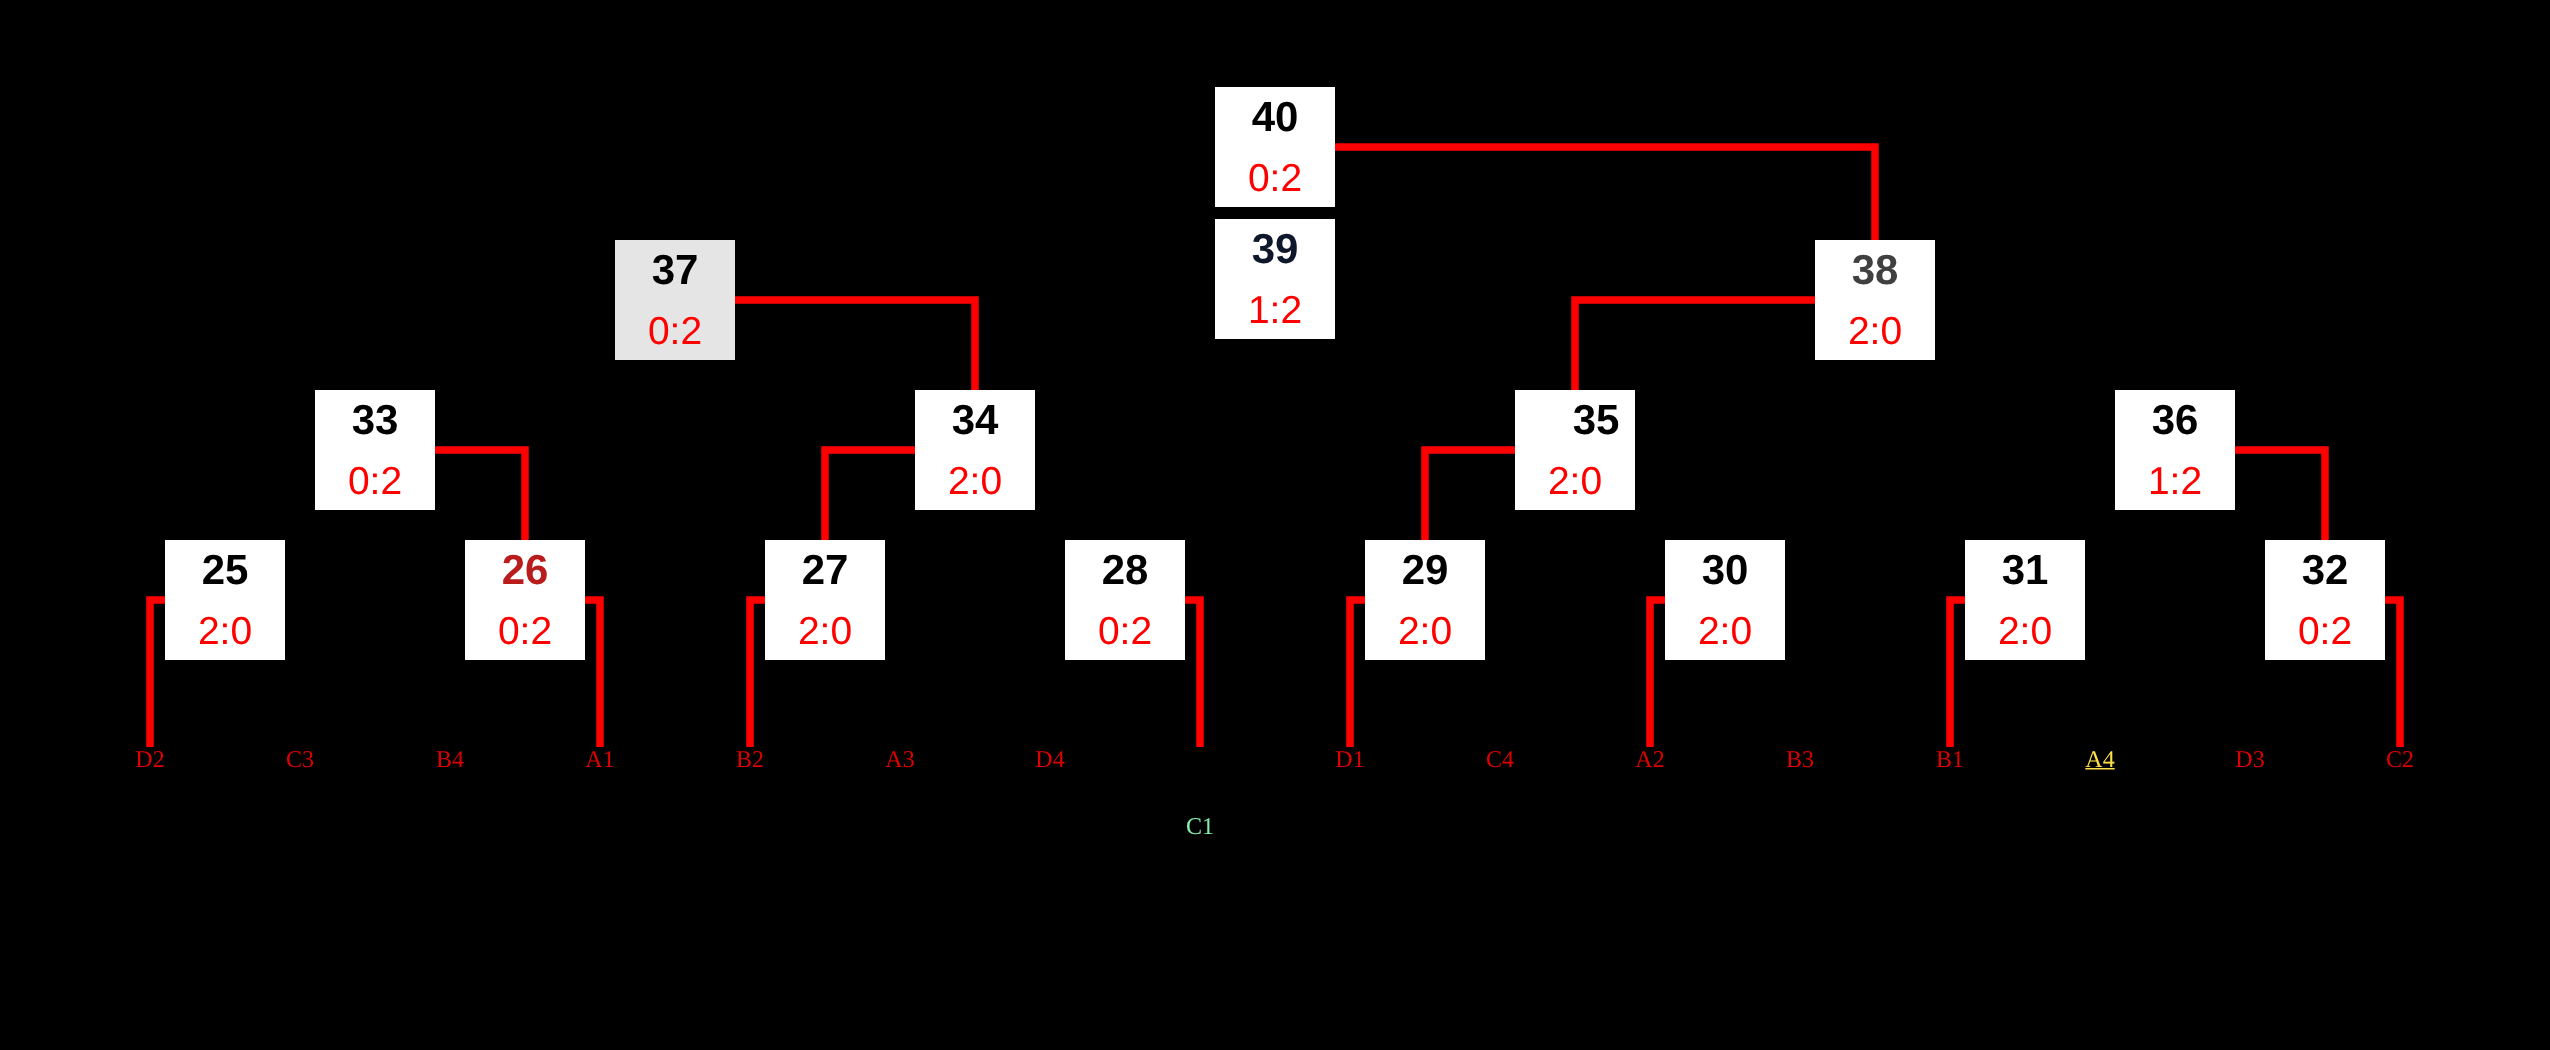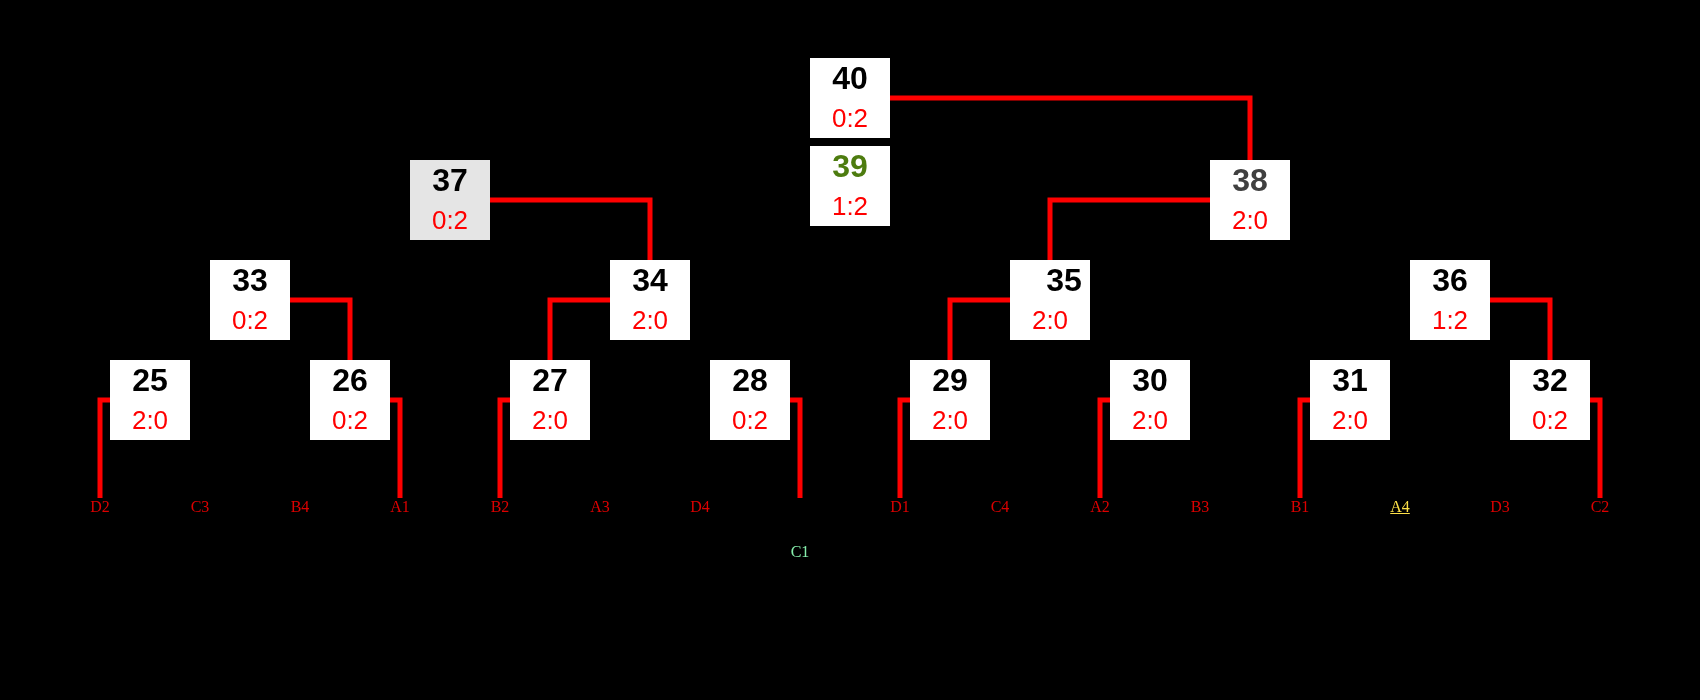--- a/index.html
+++ b/index.html
@@ -26,21 +26,21 @@
     position: absolute;
     width: 80px;
     height: 80px;
     background: #ffffff;
     box-sizing: border-box;
     text-align: center;
   }
   .match .num {
     display: block;
     margin-top: 7px;
-    font-size: 32px;
+    font-size: 28px;
     line-height: 26px;
     font-weight: bold;
     color: #000000;
     font-family: "Liberation Sans", sans-serif;
   }
   .match .score {
     display: block;
     margin-top: 13px;
     font-size: 26px;
     line-height: 28px;
@@ -79,21 +79,21 @@
       <path d="M 490 200 H 650 V 260" fill="none" stroke="#ff0000" stroke-width="5" stroke-linejoin="miter"></path>
       <path d="M 1210 200 H 1050 V 260" fill="none" stroke="#ff0000" stroke-width="5" stroke-linejoin="miter"></path>
       <path d="M 890 98 H 1250 V 160" fill="none" stroke="#ff0000" stroke-width="5" stroke-linejoin="miter"></path>
     </svg>
   <div id="matches-layer">
       <div class="match" style="left: 110px; top: 360px; background: rgb(255, 255, 255);">
         <span class="num" style="color: rgb(0, 0, 0);">25</span>
         <span class="score" style="color: rgb(255, 0, 0);">2:0</span>
       </div>
       <div class="match" style="left: 310px; top: 360px; background: rgb(255, 255, 255);">
-        <span class="num" style="color: #000000;">26</span>
+        <span class="num" style="color: #b91c1c;">26</span>
         <span class="score" style="color: rgb(255, 0, 0);">0:2</span>
       </div>
       <div class="match" style="left: 510px; top: 360px; background: rgb(255, 255, 255);">
         <span class="num" style="color: rgb(0, 0, 0);">27</span>
         <span class="score" style="color: rgb(255, 0, 0);">2:0</span>
       </div>
       <div class="match" style="left: 710px; top: 360px; background: rgb(255, 255, 255);">
         <span class="num" style="color: rgb(0, 0, 0);">28</span>
         <span class="score" style="color: rgb(255, 0, 0);">0:2</span>
       </div>
@@ -131,21 +131,21 @@
       </div>
       <div class="match" style="left: 410px; top: 160px; background: #e5e5e5;">
         <span class="num" style="color: rgb(0, 0, 0);">37</span>
         <span class="score" style="color: rgb(255, 0, 0);">0:2</span>
       </div>
       <div class="match" style="left: 1210px; top: 160px; background: rgb(255, 255, 255);">
         <span class="num" style="color: #404040;">38</span>
         <span class="score" style="color: rgb(255, 0, 0);">2:0</span>
       </div>
       <div class="match" style="left: 810px; top: 146px; background: rgb(255, 255, 255);">
-        <span class="num" style="color: #4d7c0f;">39</span>
+        <span class="num" style="color: #0f172a;">39</span>
         <span class="score" style="color: rgb(255, 0, 0);">1:2</span>
       </div>
       <div class="match" style="left: 810px; top: 58px; background: rgb(255, 255, 255);">
         <span class="num" style="color: rgb(0, 0, 0);">40</span>
         <span class="score" style="color: rgb(255, 0, 0);">0:2</span>
       </div>
     </div>
   <div id="teams-layer">
       <div class="team" style="left: 100px; top: 497px; color: rgb(221, 0, 0);">D2</div>
       <div class="team" style="left: 200px; top: 497px; color: rgb(221, 0, 0);">C3</div>

